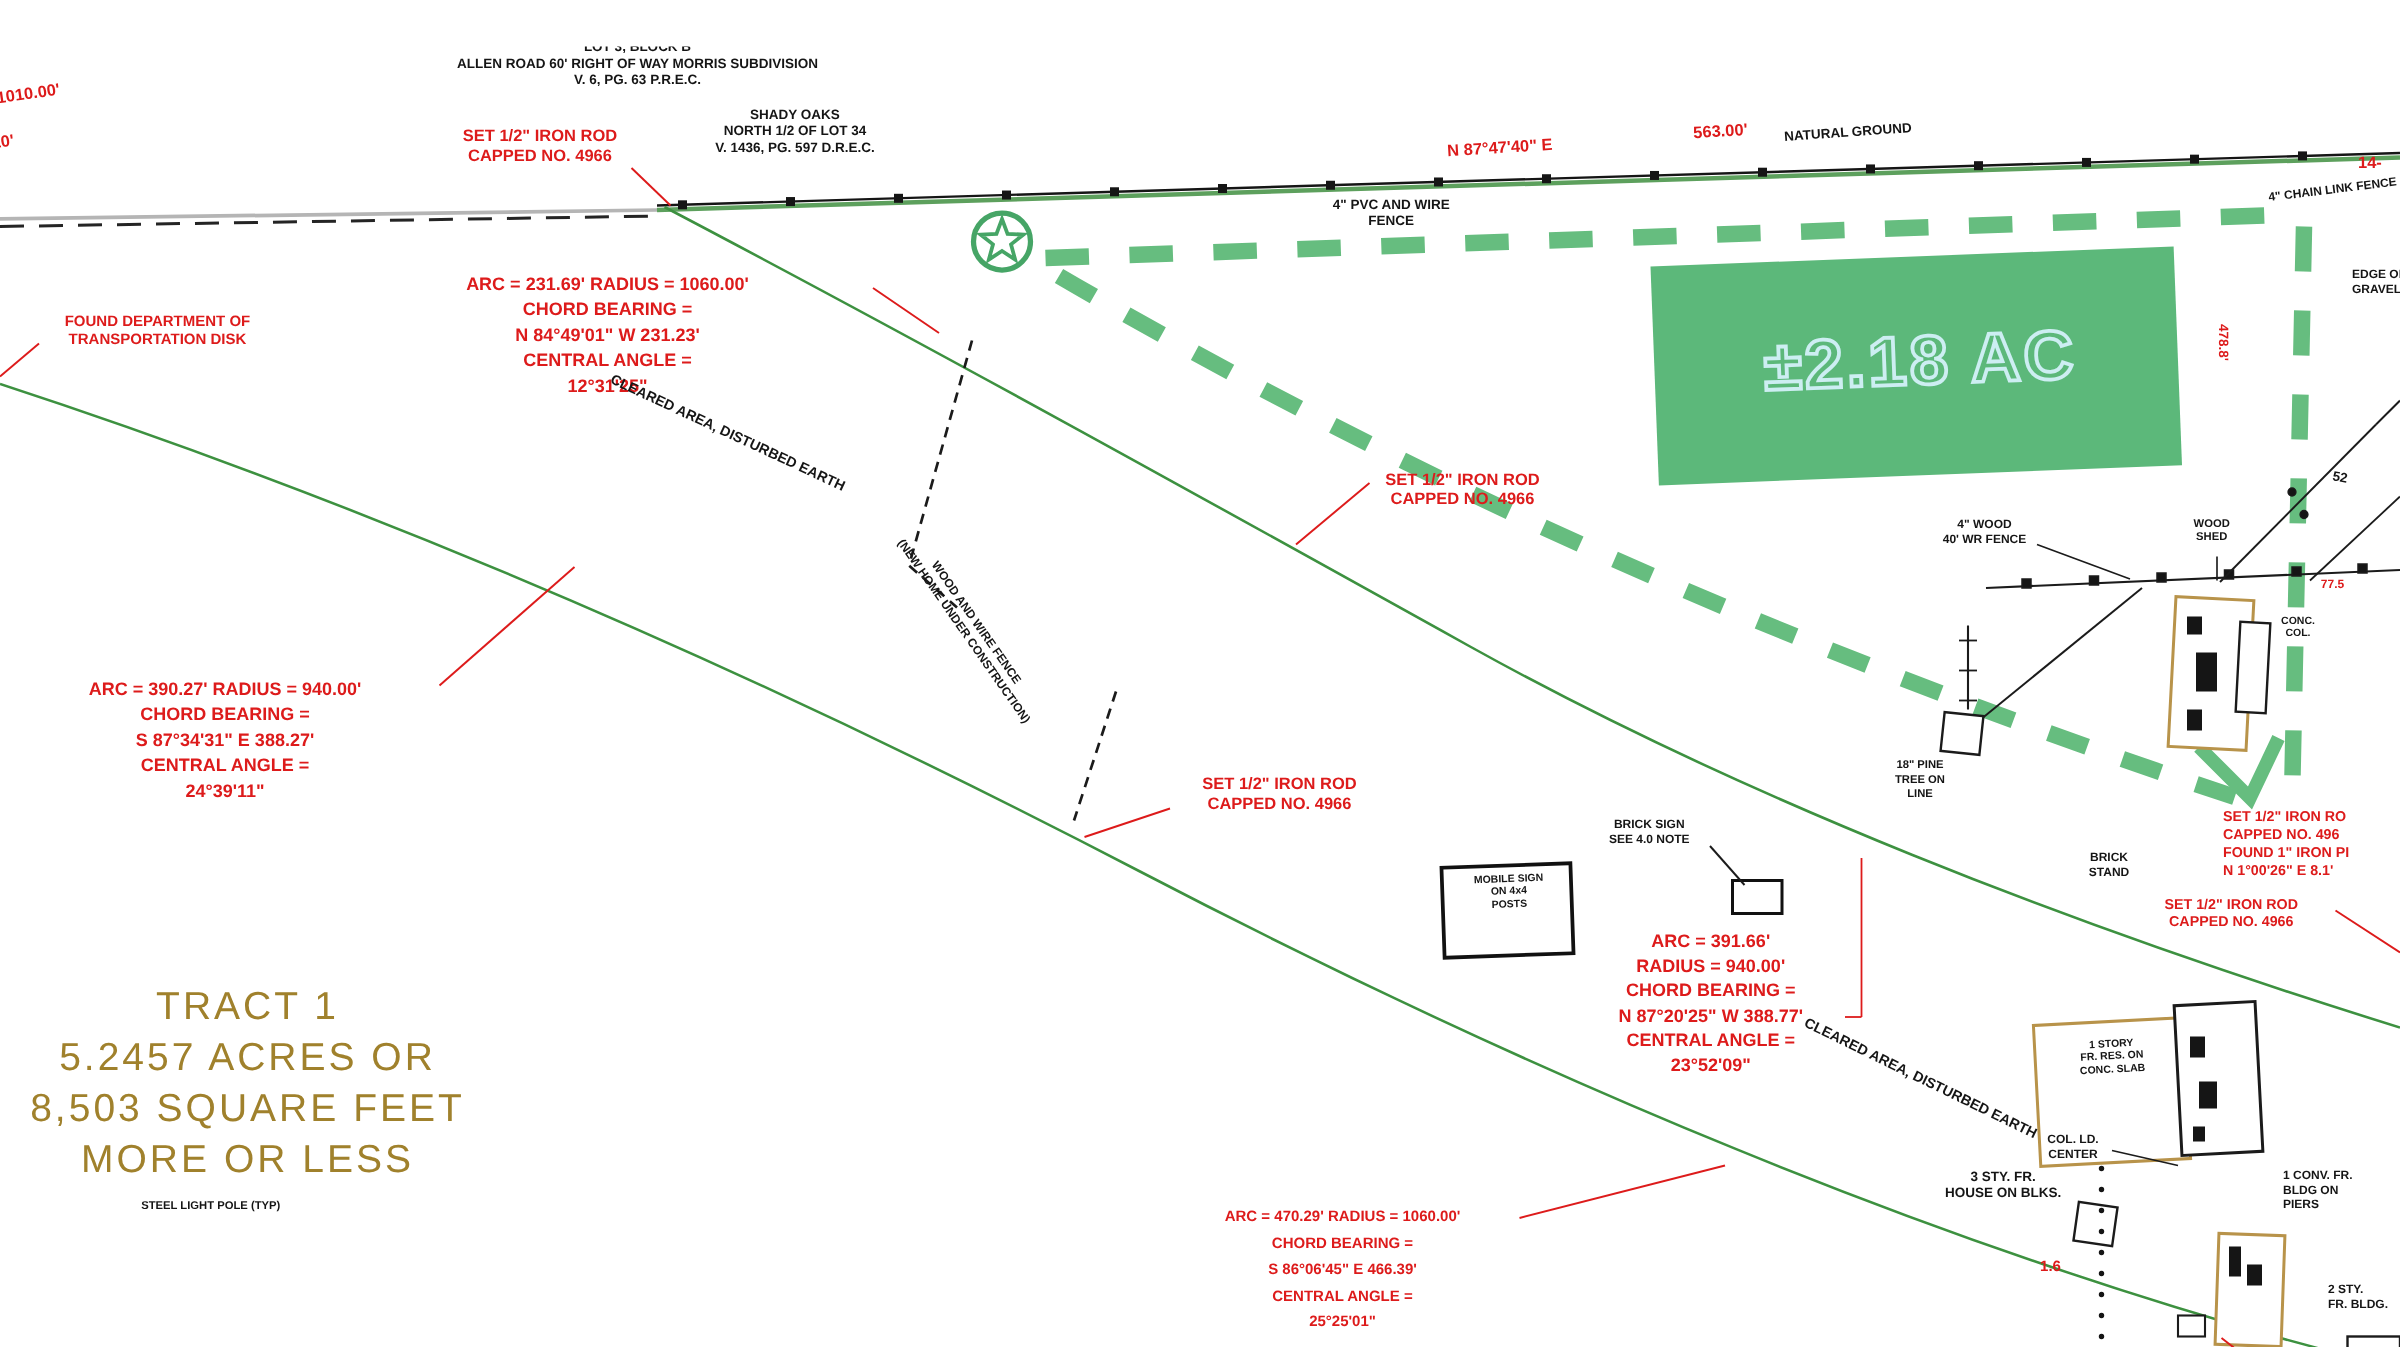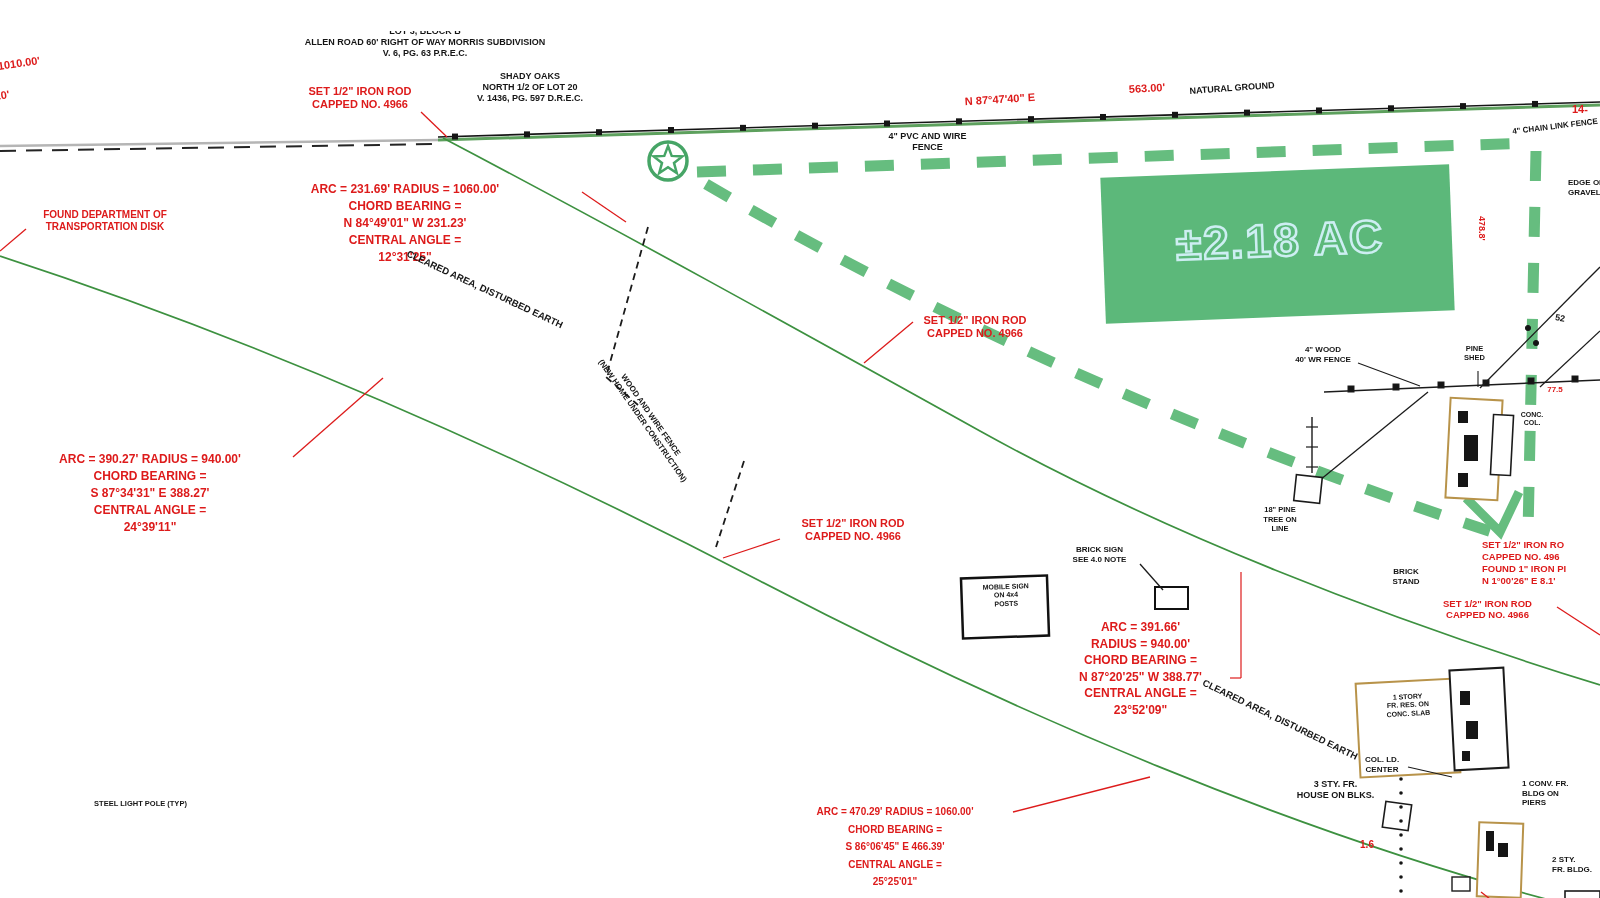--- a/index.html
+++ b/index.html
@@ -153,21 +153,21 @@
     <line x1="1481" y1="861" x2="1517" y2="889"></line>
     <line x1="1241" y1="541" x2="1241" y2="647" stroke-width="1.2"></line>
     <line x1="1230" y1="647" x2="1241" y2="647" stroke-width="1.2"></line>
   </g>
 </svg>
 
 <div class="lbl blk f9" style="left:270px;top:-5px;width:310px;">LOT 3, BLOCK B
 ALLEN ROAD 60' RIGHT OF WAY MORRIS SUBDIVISION
 V. 6, PG. 63 P.R.E.C.</div>
 <div class="lbl blk f9" style="left:430px;top:40px;width:200px;">SHADY OAKS
-NORTH 1/2 OF LOT 20
+NORTH 1/2 OF LOT 34
 V. 1436, PG. 597 D.R.E.C.</div>
 
 <div class="lbl red f11" style="left:930px;top:62px;width:140px;transform:rotate(-3.5deg);">N 87°47'40" E</div>
 <div class="lbl red f11" style="left:1112px;top:51px;width:70px;transform:rotate(-3.5deg);">563.00'</div>
 <div class="lbl blk f9" style="left:1182px;top:52px;width:100px;transform:rotate(-4deg);">NATURAL GROUND</div>
 <div class="lbl red f11 left" style="left:1572px;top:72px;width:40px;">14-</div>
 
 <div class="lbl red f11" style="left:290px;top:54px;width:140px;">SET 1/2" IRON ROD
 CAPPED NO. 4966</div>
 <div class="lbl blk f9" style="left:865px;top:100px;width:125px;">4" PVC AND WIRE
@@ -214,21 +214,21 @@
 <div class="lbl blk f95" style="left:1204px;top:645px;width:175px;transform:rotate(26deg);transform-origin:left top;">CLEARED AREA, DISTURBED EARTH</div>
 
 <div class="lbl blk f8" style="left:1052px;top:514px;width:95px;">BRICK SIGN
 SEE 4.0 NOTE</div>
 <div class="lbl blk f7" style="left:966px;top:552px;width:80px;transform:rotate(-2deg);">MOBILE SIGN
 ON 4x4
 POSTS</div>
 
 <div class="lbl blk f8" style="left:1278px;top:314px;width:90px;">4" WOOD
 40' WR FENCE</div>
-<div class="lbl blk f75" style="left:1452px;top:313px;width:45px;">PINE
+<div class="lbl blk f75" style="left:1452px;top:313px;width:45px;">WOOD
 SHED</div>
 <div class="lbl blk f7" style="left:1512px;top:380px;width:40px;">CONC.
 COL.</div>
 <div class="lbl blk f9" style="left:1548px;top:282px;width:24px;transform:rotate(10deg);">52</div>
 <div class="lbl red f8" style="left:1540px;top:354px;width:30px;">77.5</div>
 <div class="lbl blk f75" style="left:1245px;top:474px;width:70px;line-height:9.5px;">18" PINE
 TREE ON
 LINE</div>
 <div class="lbl blk f8" style="left:1382px;top:536px;width:48px;">BRICK
 STAND</div>
@@ -238,20 +238,24 @@
 FOUND 1" IRON PI
 N 1°00'26" E 8.1'</div>
 <div class="lbl red f95" style="left:1420px;top:567px;width:135px;font-size:9.5px;">SET 1/2" IRON ROD
 CAPPED NO. 4966</div>
 
 <div class="lbl blk f8 left" style="left:1512px;top:90px;width:100px;transform:rotate(-7deg);">4" CHAIN LINK FENCE</div>
 <div class="lbl blk f8 left" style="left:1568px;top:147px;width:70px;">EDGE OF
 GRAVEL</div>
 <div class="lbl red f9 vert" style="left:1476px;top:185px;">478.8'</div>
 
+<div class="lbl olive tract" style="left:0px;top:622px;width:330px;">TRACT 1
+5.2457 ACRES OR
+8,503 SQUARE FEET
+MORE OR LESS</div>
 <div class="lbl blk f75" style="left:58px;top:768px;width:165px;">STEEL LIGHT POLE (TYP)</div>
 
 <div class="lbl blk f7" style="left:1368px;top:662px;width:80px;transform:rotate(-3deg);">1 STORY
 FR. RES. ON
 CONC. SLAB</div>
 <div class="lbl blk f8" style="left:1352px;top:724px;width:60px;text-align:center;">COL. LD.
 CENTER</div>
 <div class="lbl blk f9" style="left:1288px;top:748px;width:95px;">3 STY. FR.
 HOUSE ON BLKS.</div>
 <div class="lbl blk f8 left" style="left:1522px;top:748px;width:85px;">1 CONV. FR.

